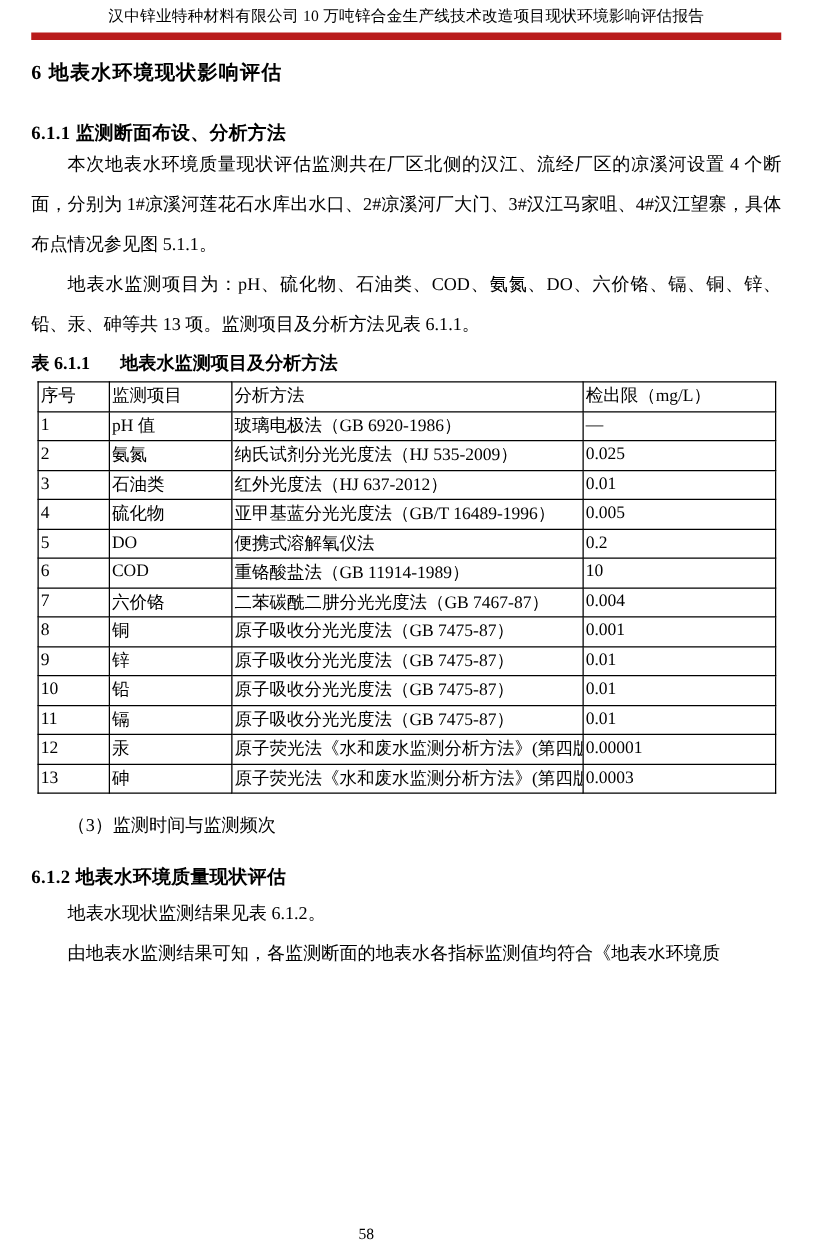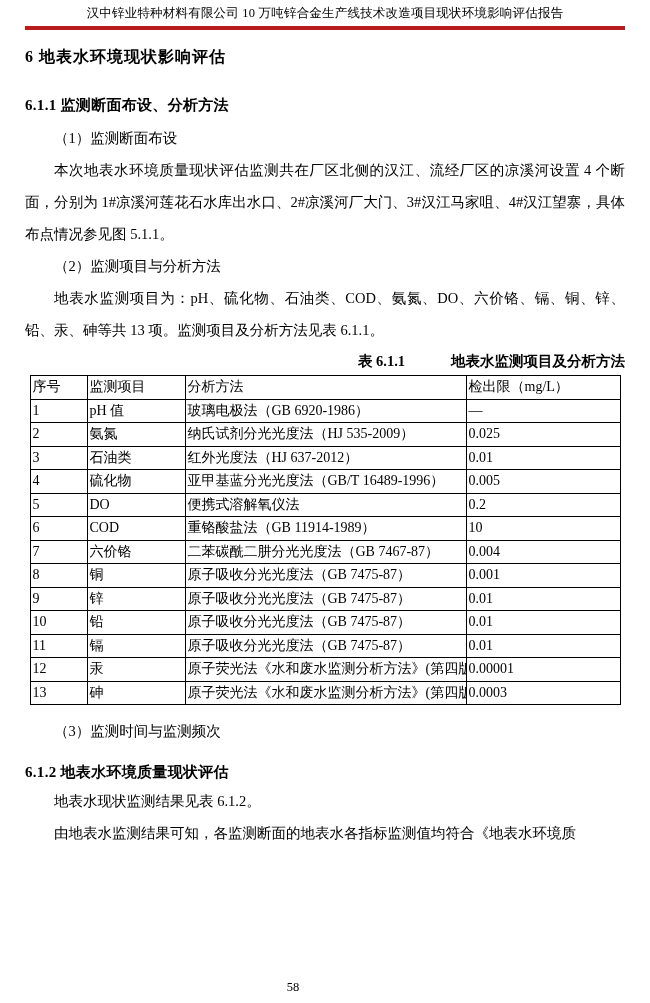--- a/index.html
+++ b/index.html
@@ -17,21 +17,21 @@
   }
   .page {
     padding: 6px 25px 0 25px;
     box-sizing: border-box;
   }
   .doc-header {
     text-align: center;
     font-size: 12.5px;
     line-height: 15px;
     padding-bottom: 5px;
-    border-bottom: 4px solid #b91c1c;
+    border-bottom: 6px solid #b91c1c;
     letter-spacing: 0.2px;
   }
   h1.title-h1 {
     font-size: 16px;
     font-weight: bold;
     margin: 17px 0 0 0;
     line-height: 1.2;
     letter-spacing: 1px;
   }
   h2.title-h2 {
@@ -64,22 +64,22 @@
     margin-top: 8px;
   }
   p.after-table {
     margin-top: 10px;
   }
   p.after-h3 {
     margin-top: 4px;
   }
   .table-caption {
     display: flex;
-    justify-content: flex-end;
-    gap: 46px;
+    justify-content: flex-start;
+    gap: 24px;
     font-size: 14.5px;
     font-weight: bold;
     margin-top: 5px;
     line-height: 20px;
   }
   table.data-table {
     width: 590px;
     margin: 4px auto 0 auto;
     border-collapse: collapse;
     font-size: 14px;
@@ -114,25 +114,23 @@
 
 <div class="page">
 
   <div class="doc-header">汉中锌业特种材料有限公司 10 万吨锌合金生产线技术改造项目现状环境影响评估报告</div>
 
   <h1 class="title-h1">6  地表水环境现状影响评估</h1>
 
 
   <h3 class="title-h3">6.1.1  监测断面布设、分析方法</h3>
 
-  <p class="body-text indent2 first-para">（1）监测断面布设</p>
 
   <p class="body-text indent2">本次地表水环境质量现状评估监测共在厂区北侧的汉江、流经厂区的凉溪河设置 4 个断面，分别为 1#凉溪河莲花石水库出水口、2#凉溪河厂大门、3#汉江马家咀、4#汉江望寨，具体布点情况参见图 5.1.1。</p>
 
-  <p class="body-text indent2">（2）监测项目与分析方法</p>
 
   <p class="body-text indent2">地表水监测项目为：pH、硫化物、石油类、COD、氨氮、DO、六价铬、镉、铜、锌、铅、汞、砷等共 13 项。监测项目及分析方法见表 6.1.1。</p>
 
   <div class="table-caption">
     <span>表 6.1.1</span>
     <span>地表水监测项目及分析方法</span>
   </div>
 
   <table class="data-table">
     <colgroup>

